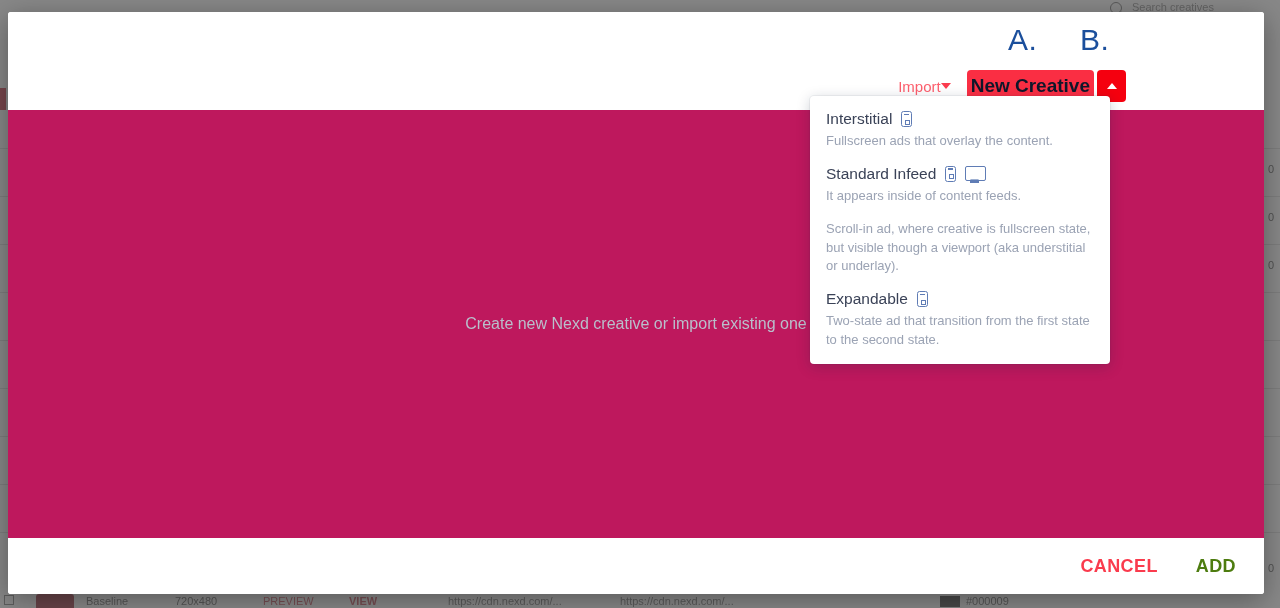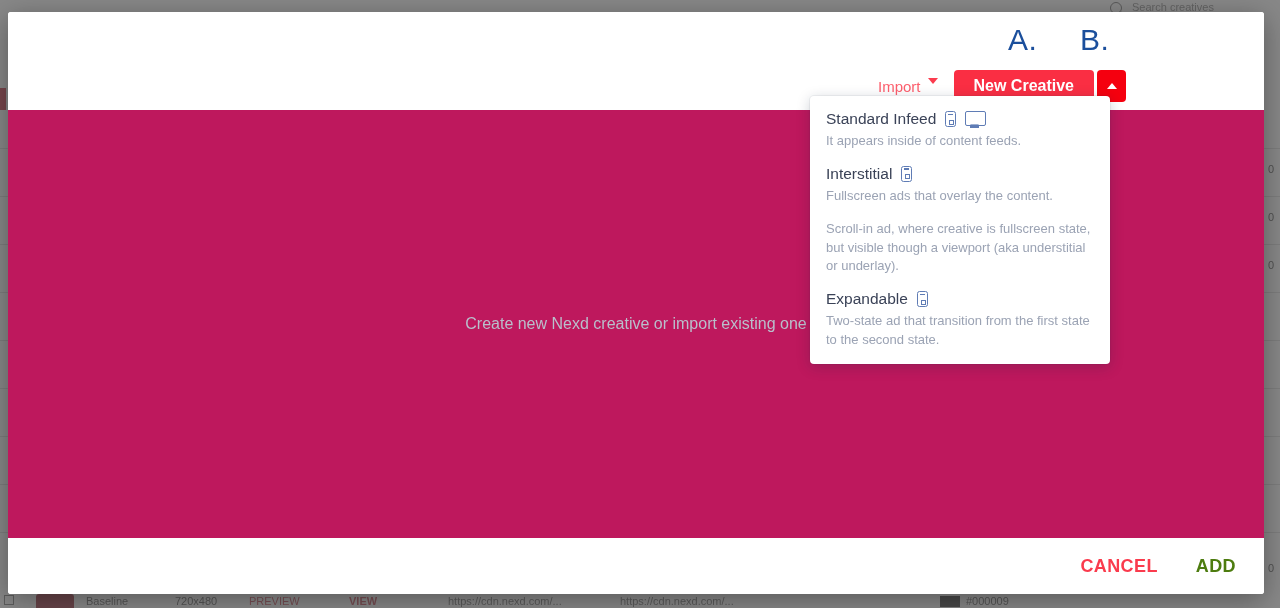--- a/index.html
+++ b/index.html
@@ -82,37 +82,37 @@
   }
   .modal-header {
     position: absolute; top: 0; left: 0; right: 0; height: 98px;
     background: #ffffff;
   }
   .header-actions {
     position: absolute; right: 138px; top: 58px;
     display: flex; align-items: center; gap: 14px;
   }
   .import-btn {
-    display: flex; align-items: flex-start; gap: 7px;
+    display: flex; align-items: center; 
     font-size: 15px; color: #fd5f6d;
     background: none; border: none; cursor: pointer;
     padding: 4px 2px;
     font-family: "Liberation Sans", sans-serif;
   }
   .caret-down {
     width: 0; height: 0;
     border-left: 5px solid transparent;
     border-right: 5px solid transparent;
     border-top: 6px solid #fb3b4e;
   }
   .new-creative-btn {
-    background: #fa2e43; color: #ffffff;
+    background: #fa2e43; color: #0f172a;
     border: none; border-radius: 4px;
-    font-size: 16px; font-weight: bold;
-    padding: 0 20px; height: 32px;
+    font-size: 19px; font-weight: bold;
+    padding: 0 4px; height: 32px;
     cursor: pointer;
     font-family: "Liberation Sans", sans-serif;
     white-space: nowrap;
   }
   .split-toggle-btn {
     background: #f5000f; border: none; border-radius: 4px;
     width: 29px; height: 32px;
     margin-left: 3px;
     cursor: pointer;
     display: flex; align-items: center; justify-content: center;
@@ -234,21 +234,21 @@
     <span class="bg-zero" style="top:143px">0</span>
     <span class="bg-zero" style="top:191px">0</span>
     <span class="bg-zero" style="top:239px">0</span>
     <span class="bg-zero" style="top:542px">0</span>
   </div>
   <div class="bg-bottom-row">
     <span class="bg-chk"></span>
     <span class="bg-thumb"></span>
     <span class="cell" style="left:86px">Baseline</span>
     <span class="cell" style="left:175px">720x480</span>
-    <span class="cell" style="left:249px; color:#c03040; font-weight:normal">PREVIEW</span>
+    <span class="cell" style="left:263px; color:#c03040; font-weight:normal">PREVIEW</span>
     <span class="cell" style="left:349px; color:#c03040; font-weight:bold">VIEW</span>
     <span class="cell" style="left:448px; color:#5a5a5a">https://cdn.nexd.com/...</span>
     <span class="cell" style="left:620px; color:#5a5a5a">https://cdn.nexd.com/...</span>
     <span class="bg-swatch" style="left:940px"></span>
     <span class="cell" style="left:966px">#000009</span>
   </div>
 </div>
 
 <div id="dimmer"></div>
 
@@ -277,33 +277,33 @@
     <button class="footer-btn footer-cancel">CANCEL</button>
     <button class="footer-btn footer-add">ADD</button>
   </div>
 </div>
 
 <div id="creative-type-menu">
   <div class="menu-scroll">
 
     <div class="menu-item">
       <div class="menu-item-title">
+        <span>Interstitial</span>
+        <span class="icon-phone"></span>
+      </div>
+      <div class="menu-item-desc">Fullscreen ads that overlay the content.</div>
+    </div>
+
+    <div class="menu-item">
+      <div class="menu-item-title">
         <span>Standard Infeed</span>
         <span class="icon-phone"></span>
         <span class="icon-monitor"></span>
       </div>
       <div class="menu-item-desc">It appears inside of content feeds.</div>
-    </div>
-
-    <div class="menu-item">
-      <div class="menu-item-title">
-        <span>Interstitial</span>
-        <span class="icon-phone"></span>
-      </div>
-      <div class="menu-item-desc">Fullscreen ads that overlay the content.</div>
     </div>
 
     <div class="menu-item">
       <div class="menu-item-desc" style="max-width:265px">Scroll-in ad, where creative is fullscreen state, but visible though a viewport (aka understitial or underlay).</div>
     </div>
 
     <div class="menu-item">
       <div class="menu-item-title">
         <span>Expandable</span>
         <span class="icon-phone"></span>

